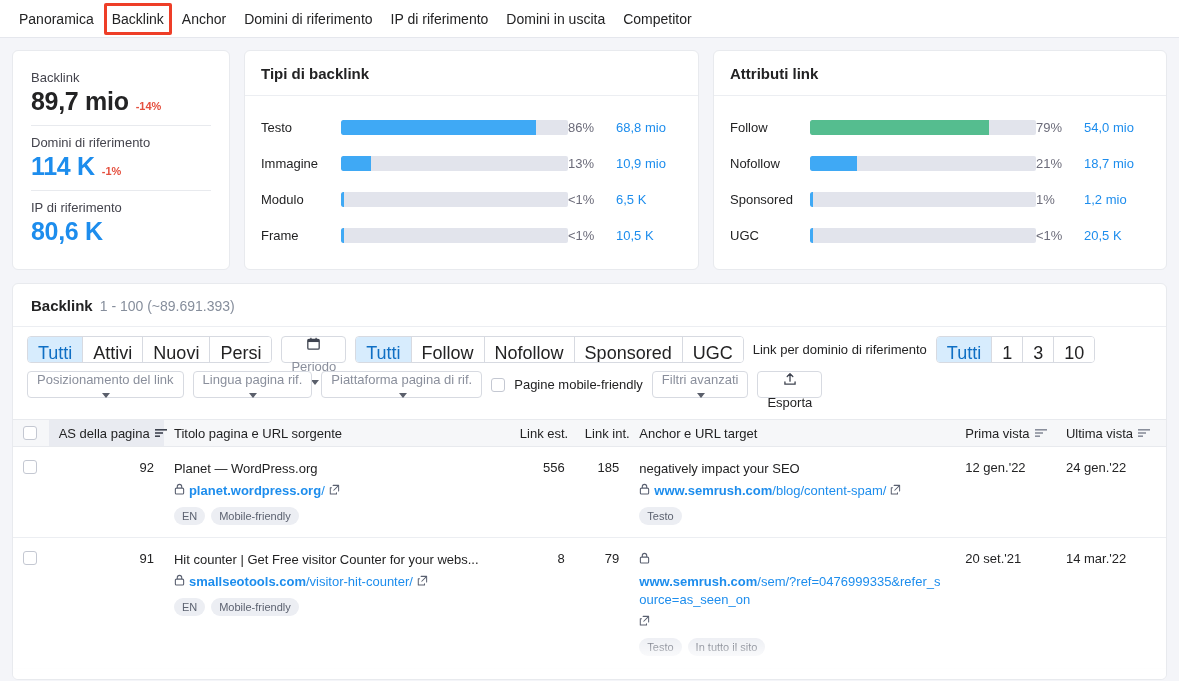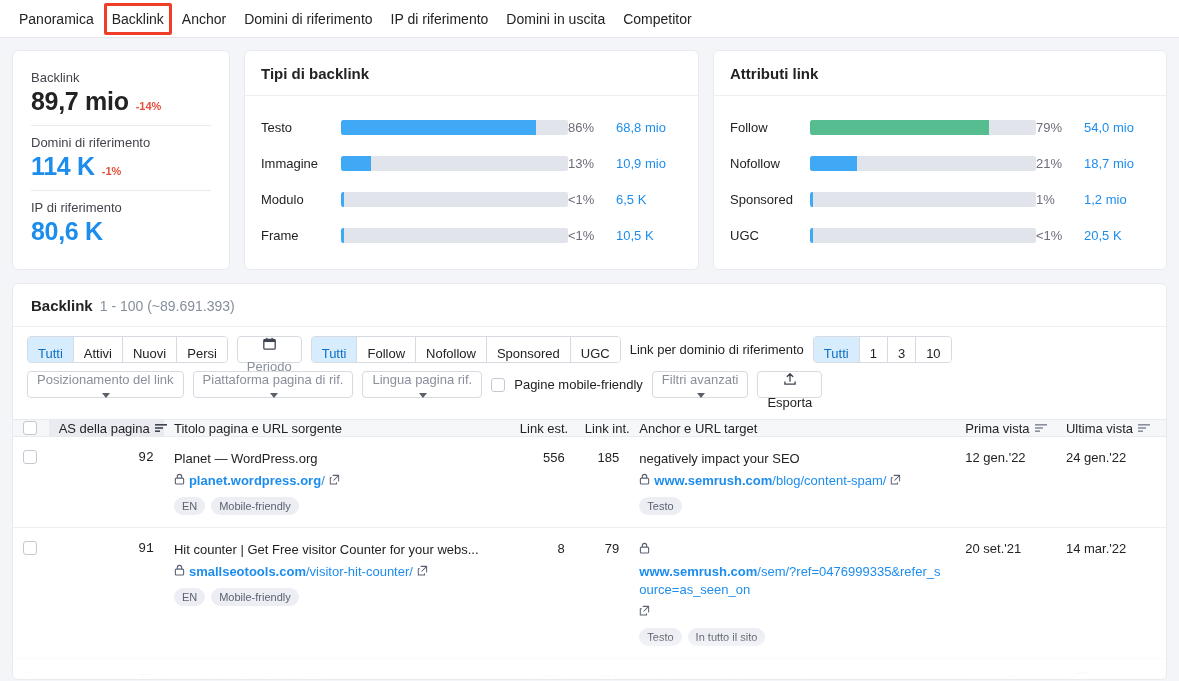--- a/index.html
+++ b/index.html
@@ -112,21 +112,21 @@
 
   
   .filters { padding: 9px 14px 9px 14px; }
   .frow { display: flex; align-items: center; gap: 9px; margin-bottom: 8px; }
   .frow:last-child { margin-bottom: 12px; }
 
   .seg { display: flex; border: 1px solid #d7dae1; border-radius: 4px; overflow: hidden; height: 27px; }
   .seg > div {
     padding: 16px 10px;
     display: flex; align-items: center;
-    font-size: 13px; color: #232324;
+    font-size: 18px; color: #232324;
     border-right: 1px solid #d7dae1;
     background: #fff;
     cursor: pointer;
     white-space: nowrap;
   }
   .seg > div:last-child { border-right: none; }
   .seg > div.active { background: #d7ecfd; color: #0f6fc4; }
 
   .pill {
     height: 27px;
@@ -162,40 +162,40 @@
     display: flex; align-items: center; justify-content: center;
     cursor: pointer;
   }
 
   
   table { width: 100%; border-collapse: collapse; table-layout: fixed; }
   thead th {
     background: #f6f7f9;
     border-top: 1px solid #e8eaee;
     border-bottom: 1px solid #e8eaee;
-    height: 17px;
+    height: 27px;
     font-size: 13px; font-weight: normal; color: #232324;
     padding: 0 10px;
     text-align: left;
     vertical-align: middle;
     white-space: nowrap;
   }
   thead th.sorted { background: #e9ebf1; }
   thead th.num { text-align: right; }
   thead th .hwrap { display: flex; align-items: center; gap: 5px; }
 
   tbody td {
     border-bottom: 1px solid #eceef2;
     padding: 13px 10px 12px 10px;
     font-size: 13px;
     vertical-align: top;
     color: #232324;
   }
   tbody td.num { text-align: right; white-space: nowrap; }
-  tbody td.as { text-align: right; font-family: Liberation Mono, monospace; }
+  tbody td.as { text-align: right; }
 
   .celltitle { color: #232324; line-height: 17px; white-space: nowrap; overflow: hidden; text-overflow: ellipsis; }
   .cellurl { margin-top: 5px; display: flex; align-items: flex-start; gap: 4px; line-height: 18px; flex-wrap: wrap; }
   .urltext { color: #1d8ded; word-break: break-all; cursor: pointer; }
   .urltext b { font-weight: bold; }
   .tags { margin-top: 7px; display: flex; gap: 6px; flex-wrap: wrap; }
   .tag {
     background: #eceef3; color: #5c6270;
     font-size: 11px; border-radius: 9px; padding: 2px 8px;
     line-height: 14px; white-space: nowrap;
@@ -388,25 +388,25 @@
         <div>10</div>
       </div>
     </div>
 
     <div class="frow">
       <div class="pill">
         <span>Posizionamento del link</span>
         <span class="caret"></span>
       </div>
       <div class="pill">
+        <span>Lingua pagina rif.</span>
+        <span class="caret"></span>
+      </div>
+      <div class="pill">
         <span>Piattaforma pagina di rif.</span>
-        <span class="caret"></span>
-      </div>
-      <div class="pill">
-        <span>Lingua pagina rif.</span>
         <span class="caret"></span>
       </div>
 
       <div class="cbox"></div>
       <div class="flabel">Pagine mobile-friendly</div>
 
 
       <div class="pill">
         <span>Filtri avanzati</span>
         <span class="caret"></span>

